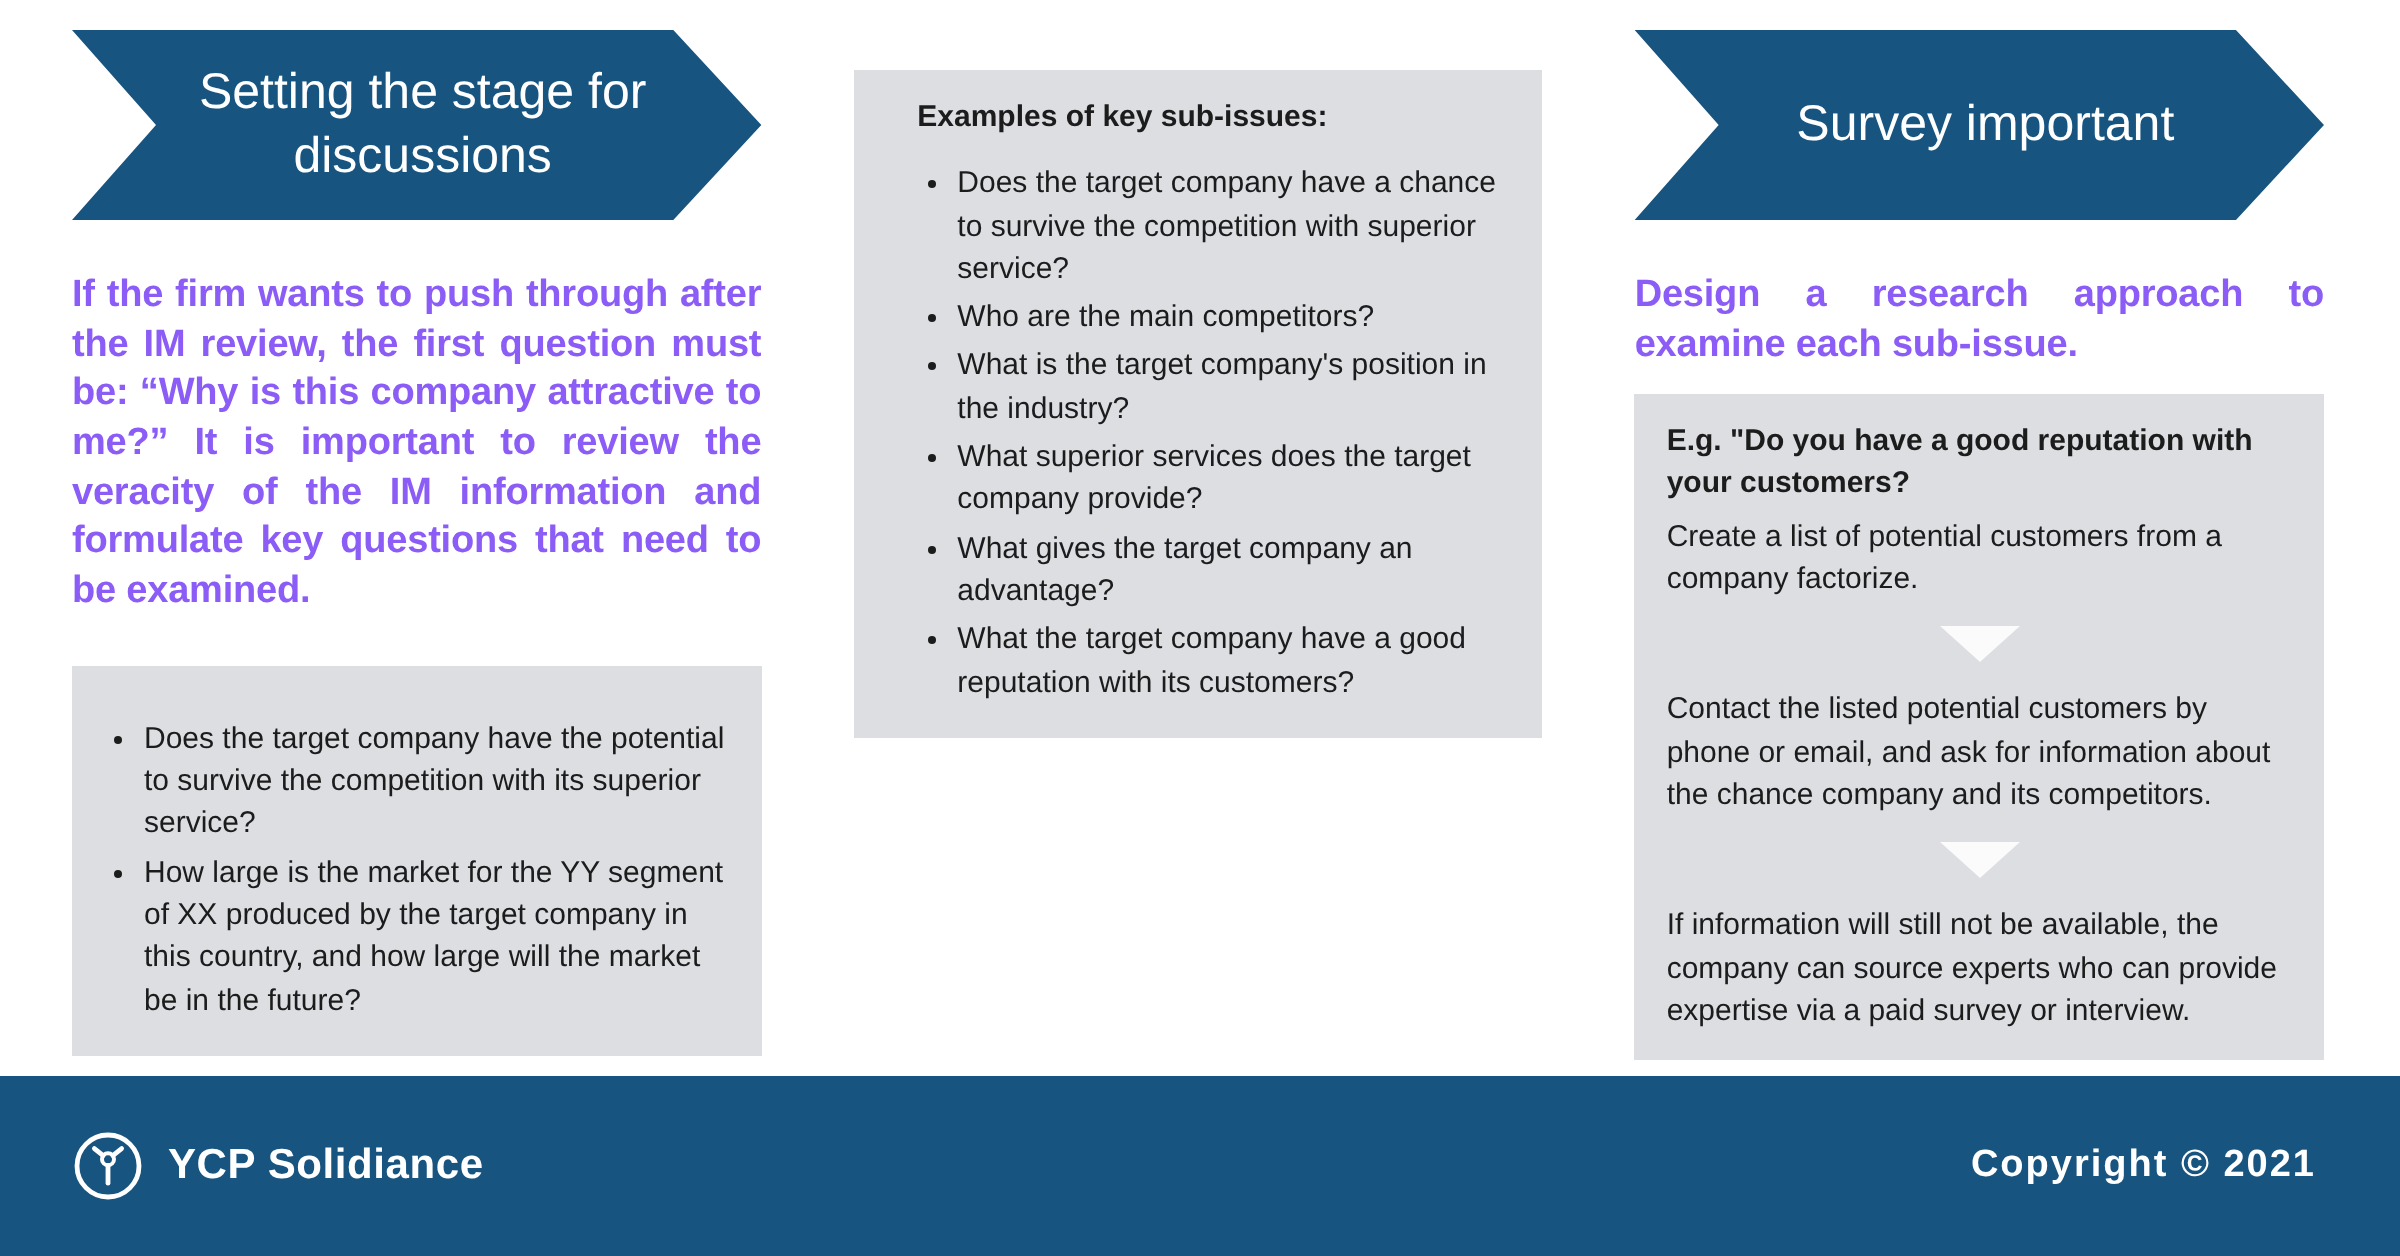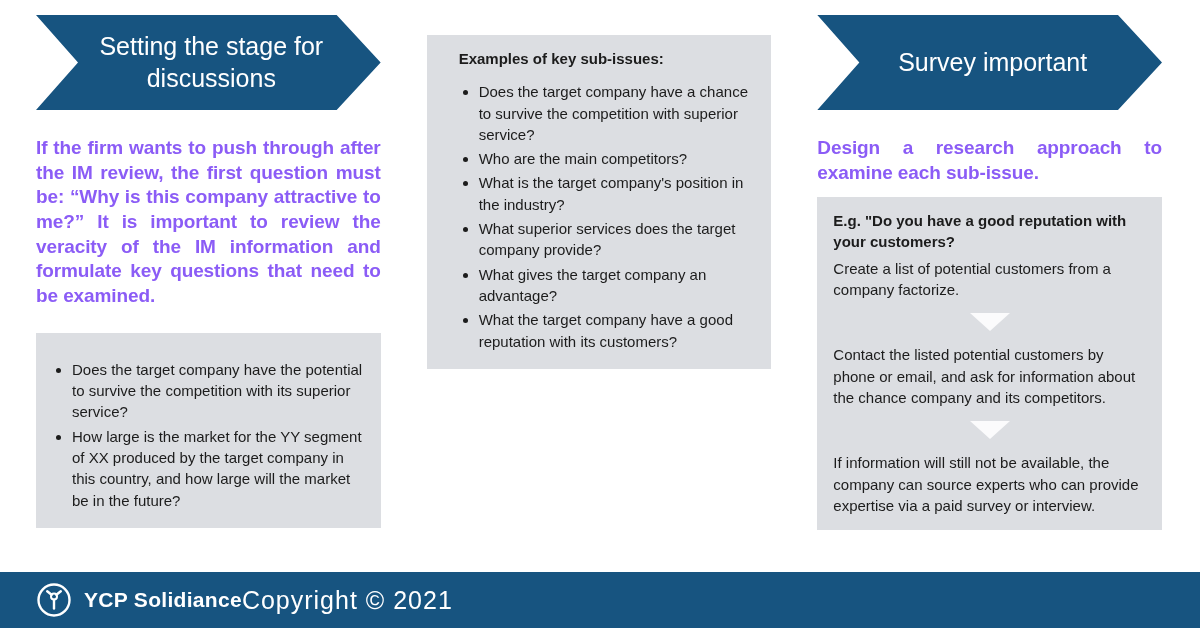--- a/index.html
+++ b/index.html
@@ -72,39 +72,40 @@
     border-left: 20px solid transparent;
     border-right: 20px solid transparent;
     border-top: 18px solid #fbfbfc;
     margin: 13px auto;
   }
   .footer {
     position: absolute;
     left: 0;
     bottom: 0;
     width: 100%;
-    height: 56px;
+    height: 90px;
     background: #175480;
     color: #ffffff;
     display: flex;
     align-items: center;
+    justify-content: space-between;
     padding: 0 42px 0 36px;
     margin-top: 32px;
   }
   .brand {
     display: flex;
     align-items: center;
     gap: 12px;
     font-size: 21px;
     font-weight: 700;
     letter-spacing: 0.3px;
   }
   .copyright {
-    font-size: 25px;
-    font-weight: 400;
+    font-size: 19px;
+    font-weight: 700;
     letter-spacing: 1px;
   }
 </style>
 </head>
 <body>
 
 <div class="canvas">
   <div class="columns">
 
     <section>

